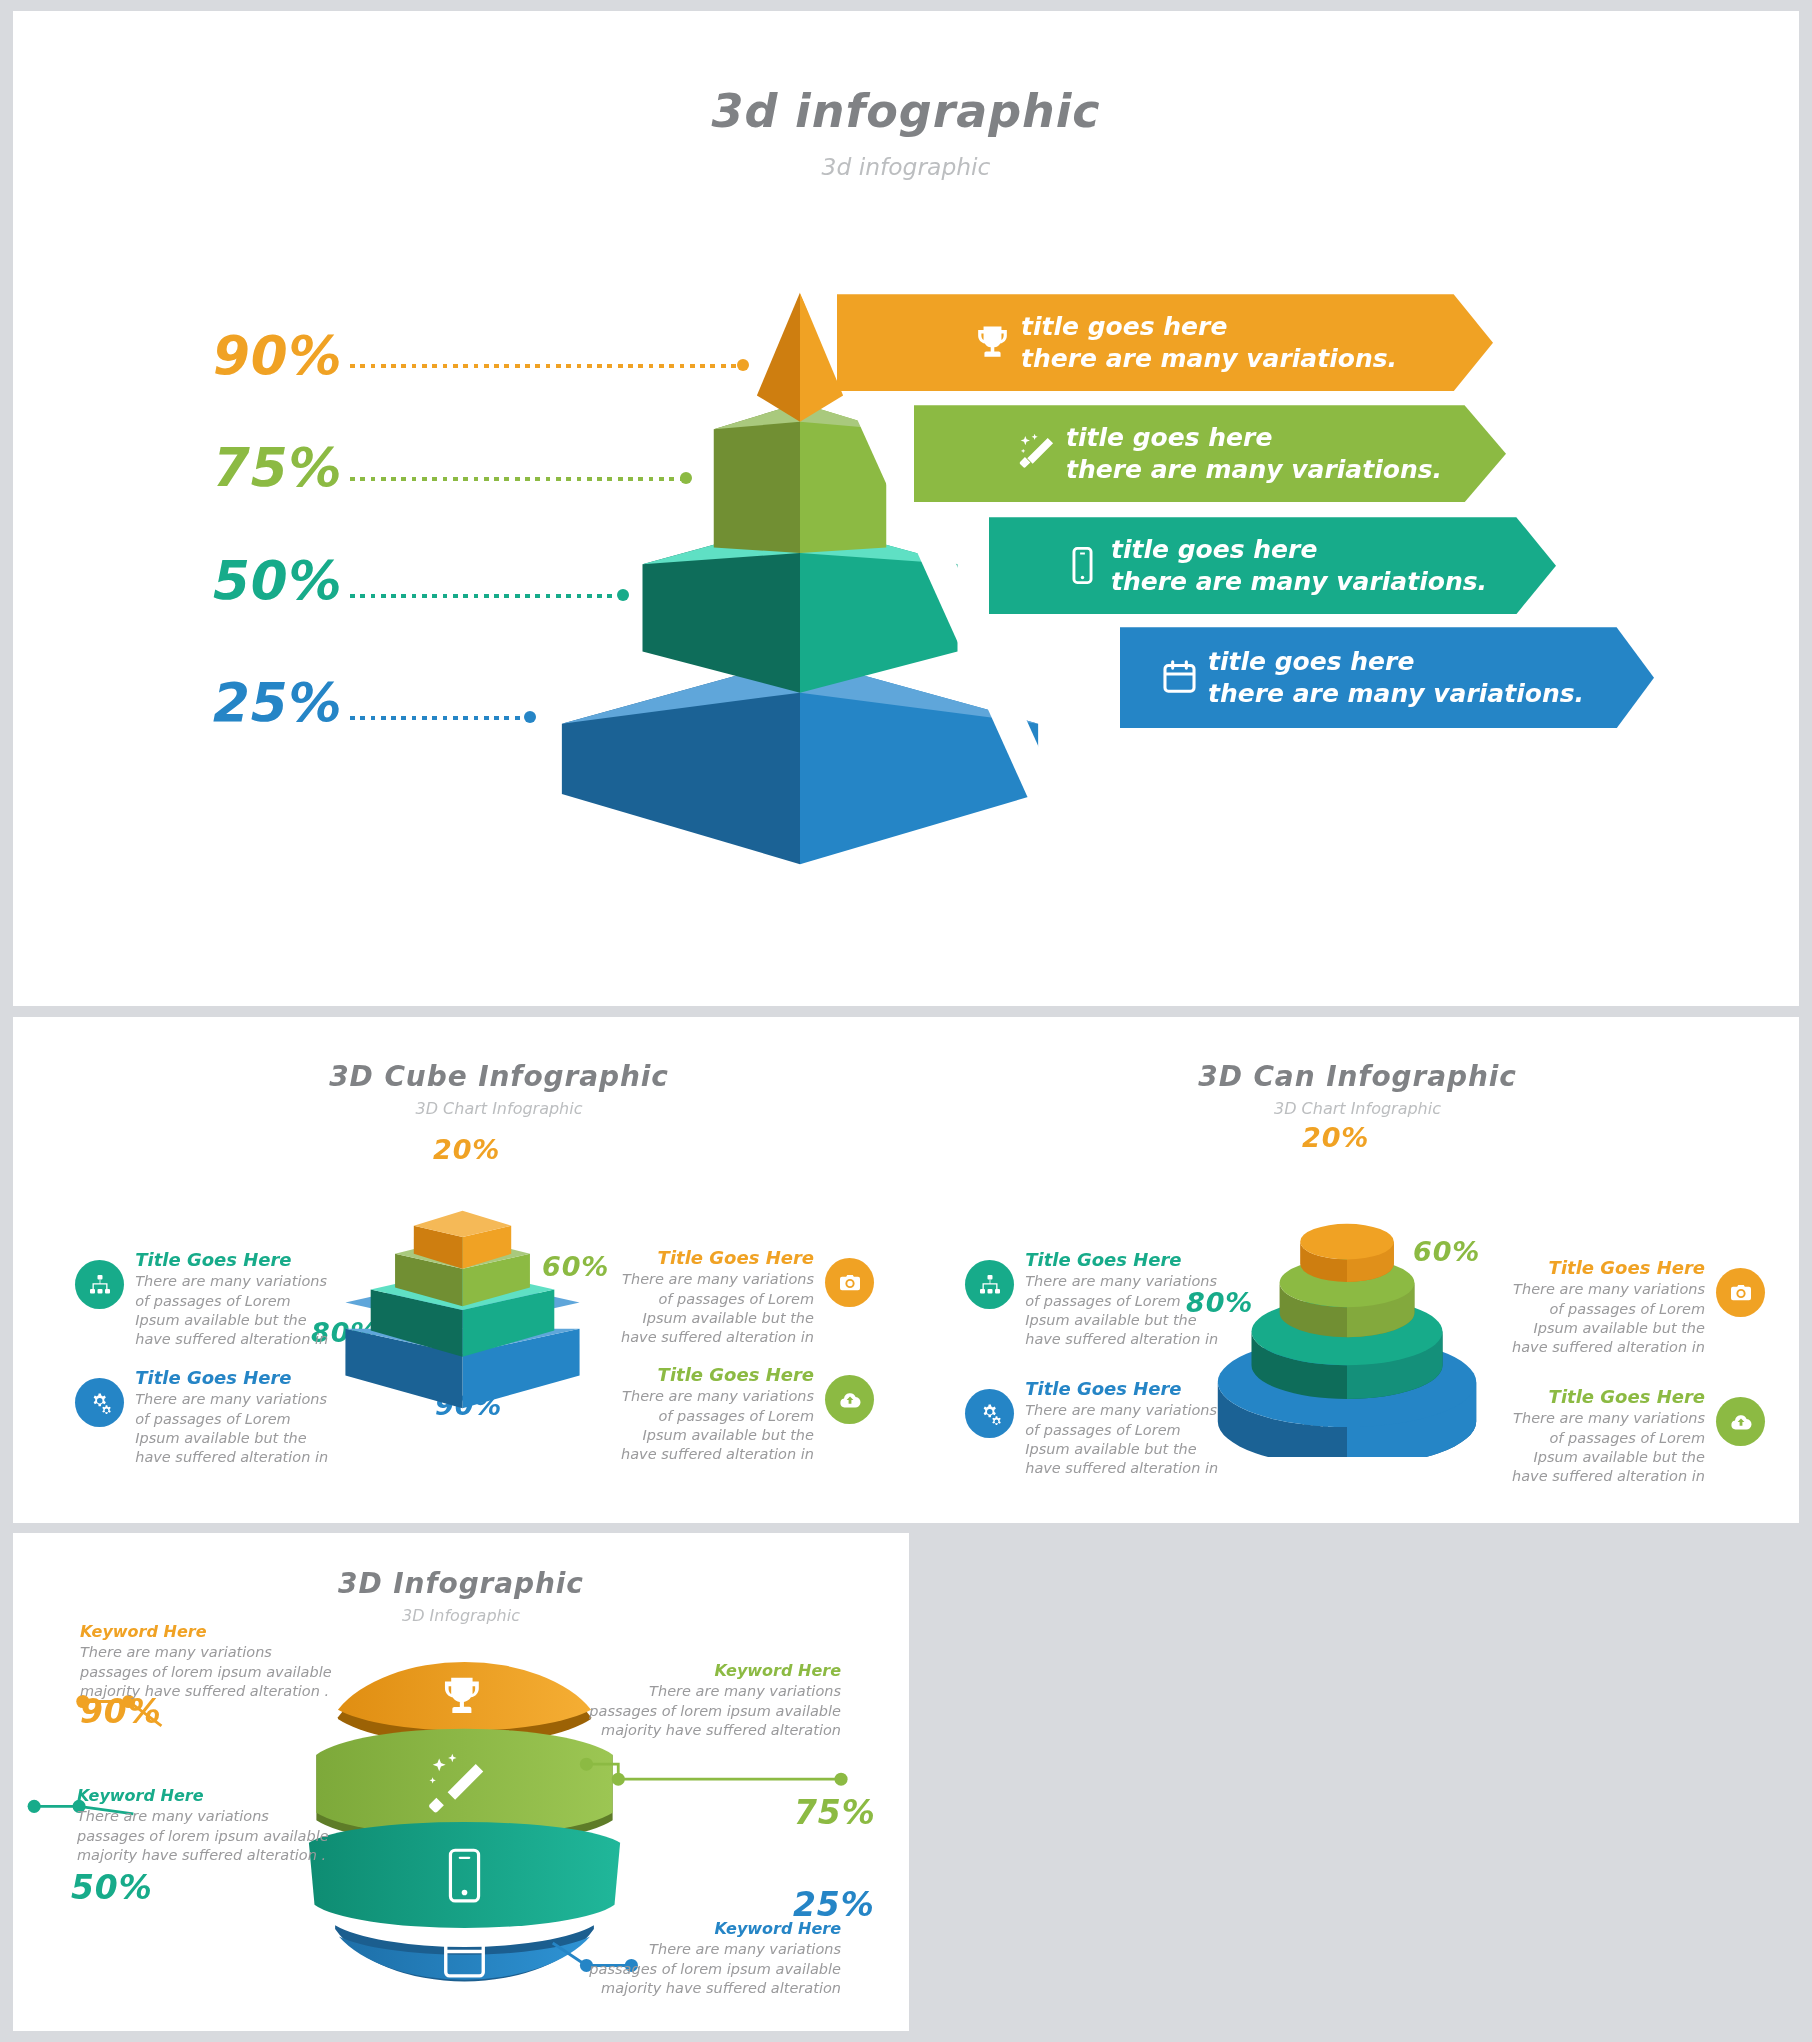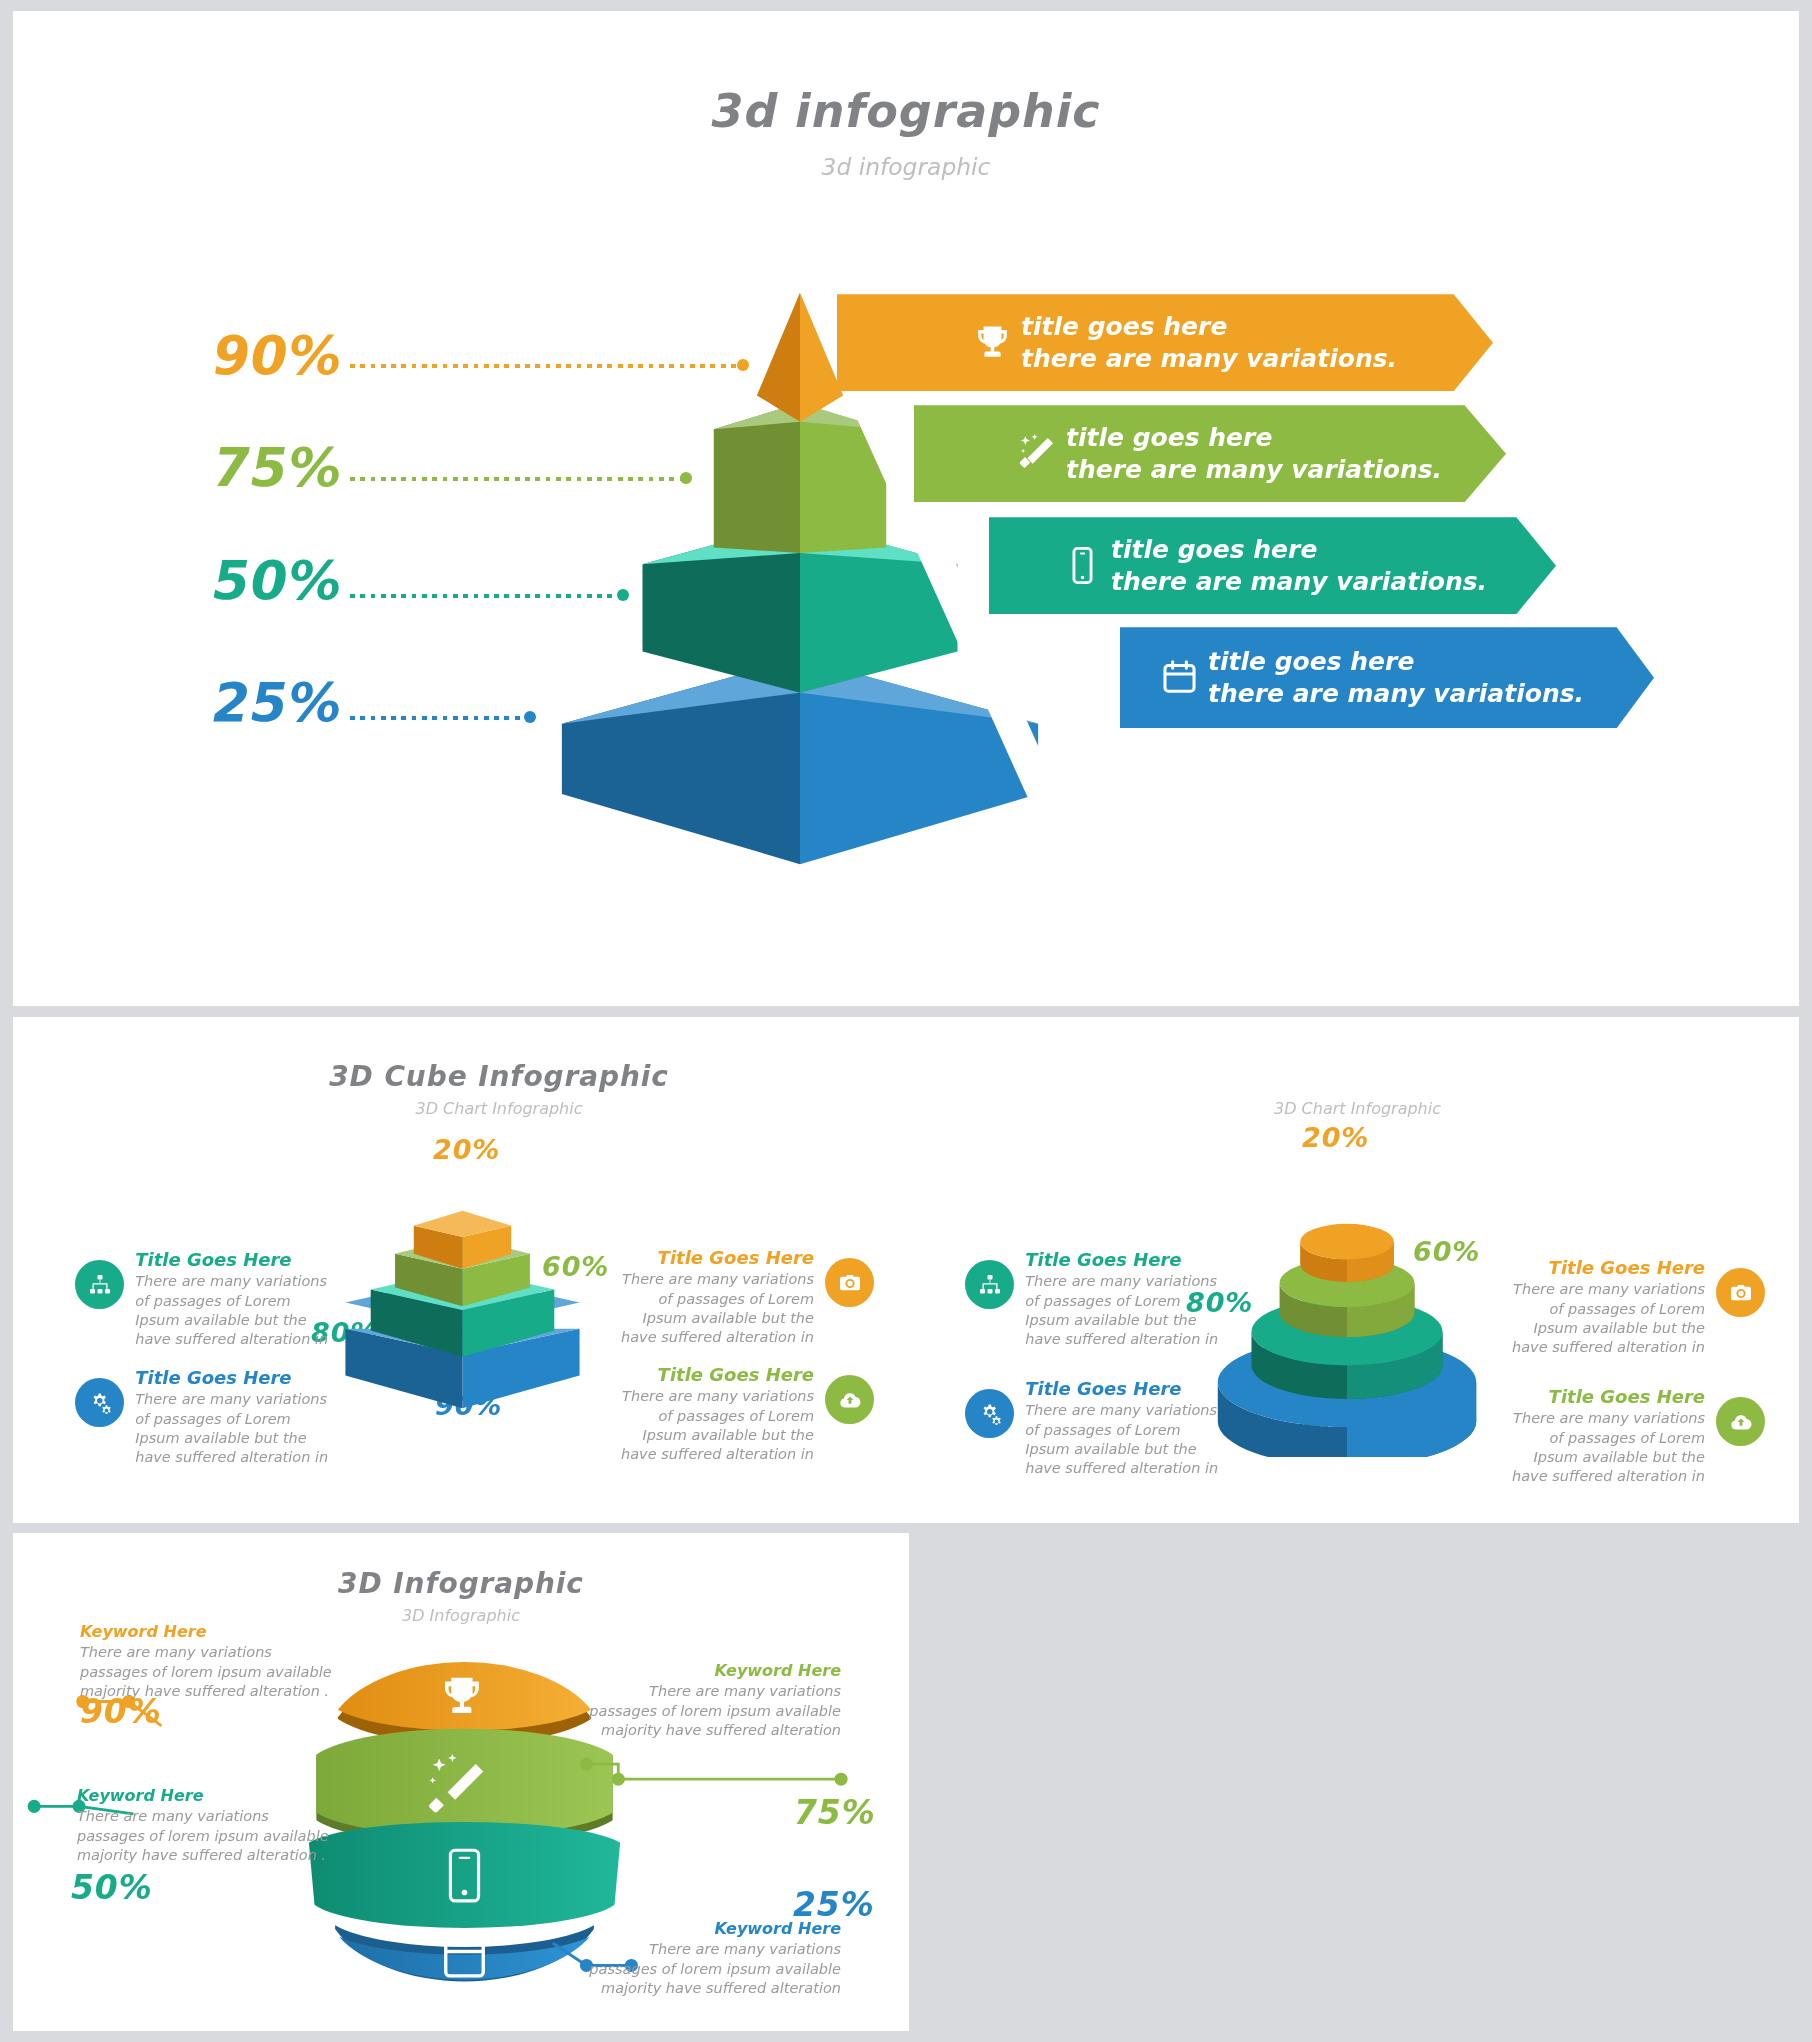--- a/index.html
+++ b/index.html
@@ -282,20 +282,21 @@
     <div class="circ" style="background:#8CBA43;">
       <svg width="24" height="24" viewBox="0 0 24 24" fill="#ffffff">
         <path d="M6.5 19.5A4.5 4.5 0 016 10.6a6 6 0 0111.6-1.5 4.2 4.2 0 01-.6 10.4H6.5z"></path>
         <path d="M12 8.5l3.4 3.6h-2v3.6h-2.8v-3.6h-2L12 8.5z" fill="#8CBA43"></path>
       </svg>
     </div>
   </div>
 </div>
 
 <div class="panel" id="panel-can">
+  <div class="ttl mini-title" style="top:43px;">3D Can Infographic</div>
   <div class="sub mini-sub" style="top:82px;">3D Chart Infographic</div>
 
   <div class="pct" style="left:386px; top:105px; font-size:27px; color:#F0A224;">20%</div>
   <div class="pct" style="left:497px; top:219px; font-size:27px; color:#8CBA43;">60%</div>
   <div class="pct" style="left:270px; top:270px; font-size:27px; color:#17AB8A;">80%</div>
   <div class="pct" style="left:386px; top:394px; font-size:27px; color:#2585C6;">90%</div>
 
   <svg style="position:absolute; left:281px; top:131px;" width="300" height="309" viewBox="0 0 320 330">
 
     <path d="M22 250 A138 48 0 0 0 298 250 L298 292 A138 48 0 0 1 22 292 Z" fill="#1B6295"></path>

